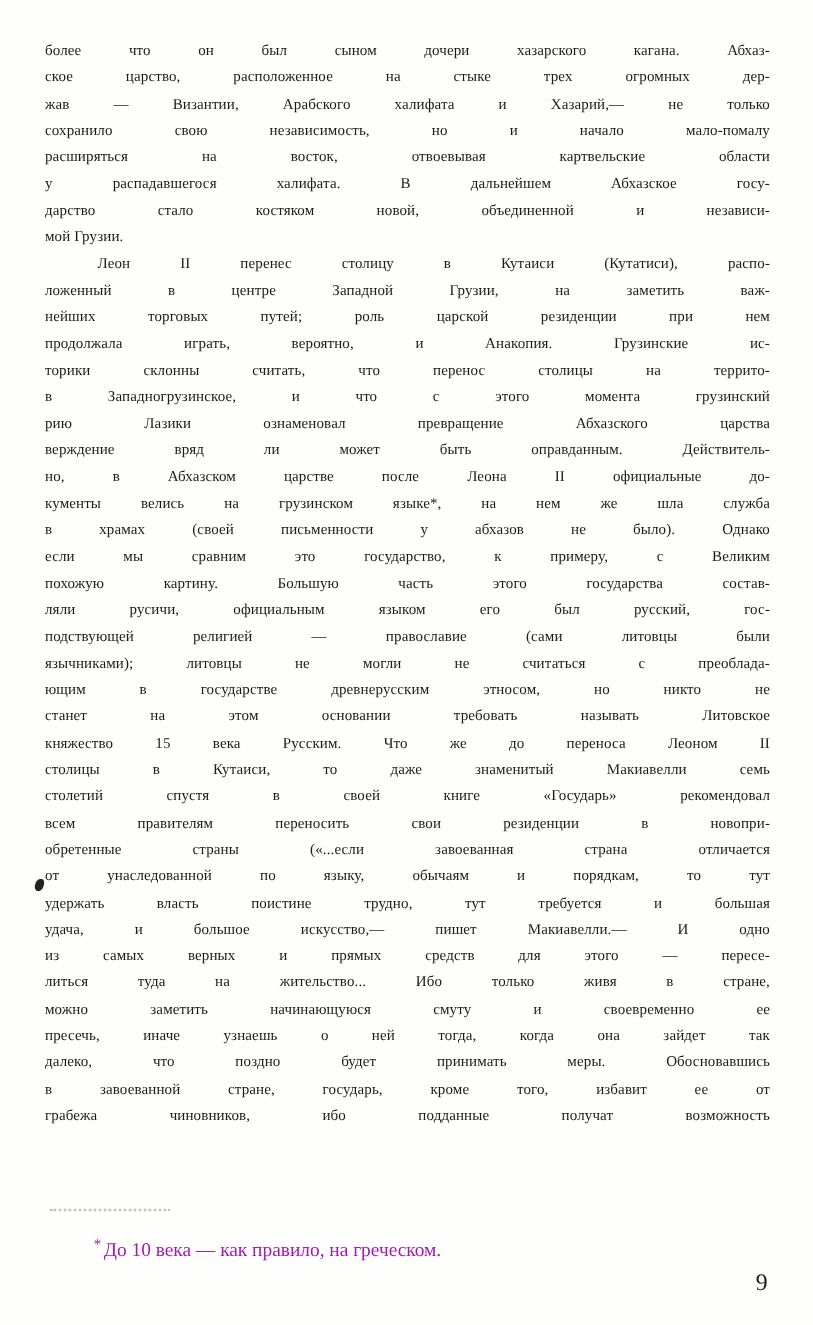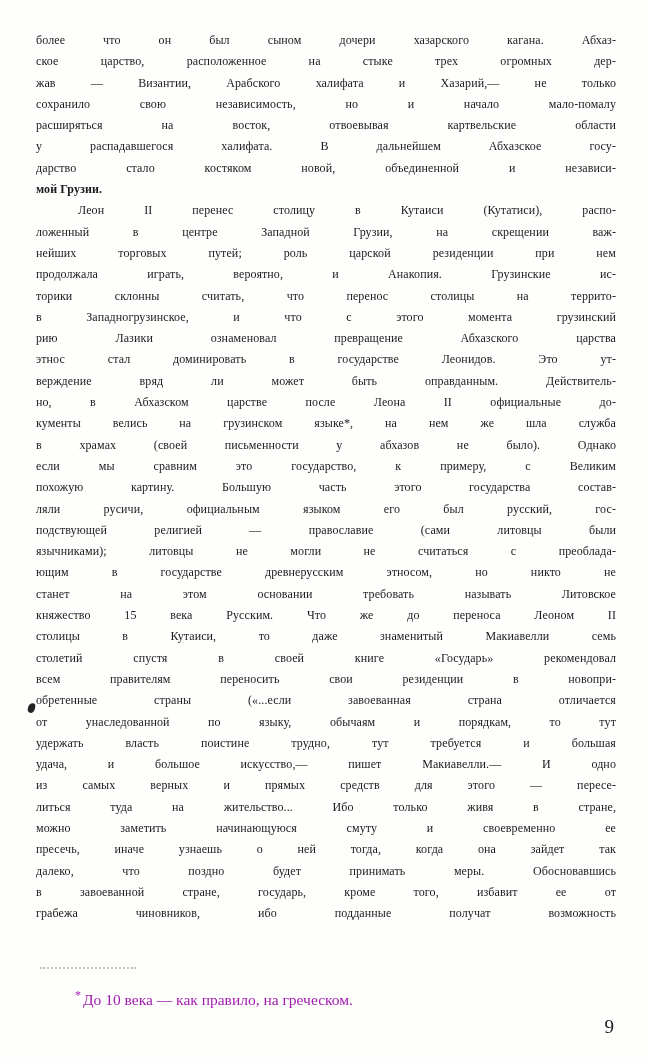--- a/index.html
+++ b/index.html
@@ -31,21 +31,20 @@
     height: 21.3px;
     text-align: justify;
     text-align-last: justify;
     white-space: normal;
     overflow: visible;
     letter-spacing: 0.1px;
   }
   .line.end {
     text-align: left;
     text-align-last: left;
-    font-weight: bold;
   }
   .line.indent {
     padding-left: 42px;
   }
   .ink-blot {
     position: absolute;
     left: 28px;
     top: 703px;
     width: 7px;
     height: 10px;
@@ -90,27 +89,26 @@
   <div class="text-block" id="text-block">
       <div class="line">более что он был сыном дочери хазарского кагана. Абхаз-</div>
       <div class="line">ское царство, расположенное на стыке трех огромных дер-</div>
       <div class="line">жав — Византии, Арабского халифата и Хазарий,— не только</div>
       <div class="line">сохранило свою независимость, но и начало мало-помалу</div>
       <div class="line">расширяться на восток, отвоевывая картвельские области</div>
       <div class="line">у распадавшегося халифата. В дальнейшем Абхазское госу-</div>
       <div class="line">дарство стало костяком новой, объединенной и независи-</div>
       <div class="line end">мой Грузии.</div>
       <div class="line indent">Леон II перенес столицу в Кутаиси (Кутатиси), распо-</div>
-      <div class="line">ложенный в центре Западной Грузии, на скрещении важ-</div>
+      <div class="line">ложенный в центре Западной Грузии, на заметить важ-</div>
       <div class="line">нейших торговых путей; роль царской резиденции при нем</div>
       <div class="line">продолжала играть, вероятно, и Анакопия. Грузинские ис-</div>
       <div class="line">торики склонны считать, что перенос столицы на террито-</div>
       <div class="line">в Западногрузинское, и что с этого момента грузинский</div>
       <div class="line">рию Лазики ознаменовал превращение Абхазского царства</div>
-      <div class="line">этнос стал доминировать в государстве Леонидов. Это ут-</div>
       <div class="line">верждение вряд ли может быть оправданным. Действитель-</div>
       <div class="line">но, в Абхазском царстве после Леона II официальные до-</div>
       <div class="line">кументы велись на грузинском языке*, на нем же шла служба</div>
       <div class="line">в храмах (своей письменности у абхазов не было). Однако</div>
       <div class="line">если мы сравним это государство, к примеру, с Великим</div>
       <div class="line">похожую картину. Большую часть этого государства состав-</div>
       <div class="line">ляли русичи, официальным языком его был русский, гос-</div>
       <div class="line">подствующей религией — православие (сами литовцы были</div>
       <div class="line">язычниками); литовцы не могли не считаться с преоблада-</div>
       <div class="line">ющим в государстве древнерусским этносом, но никто не</div>

